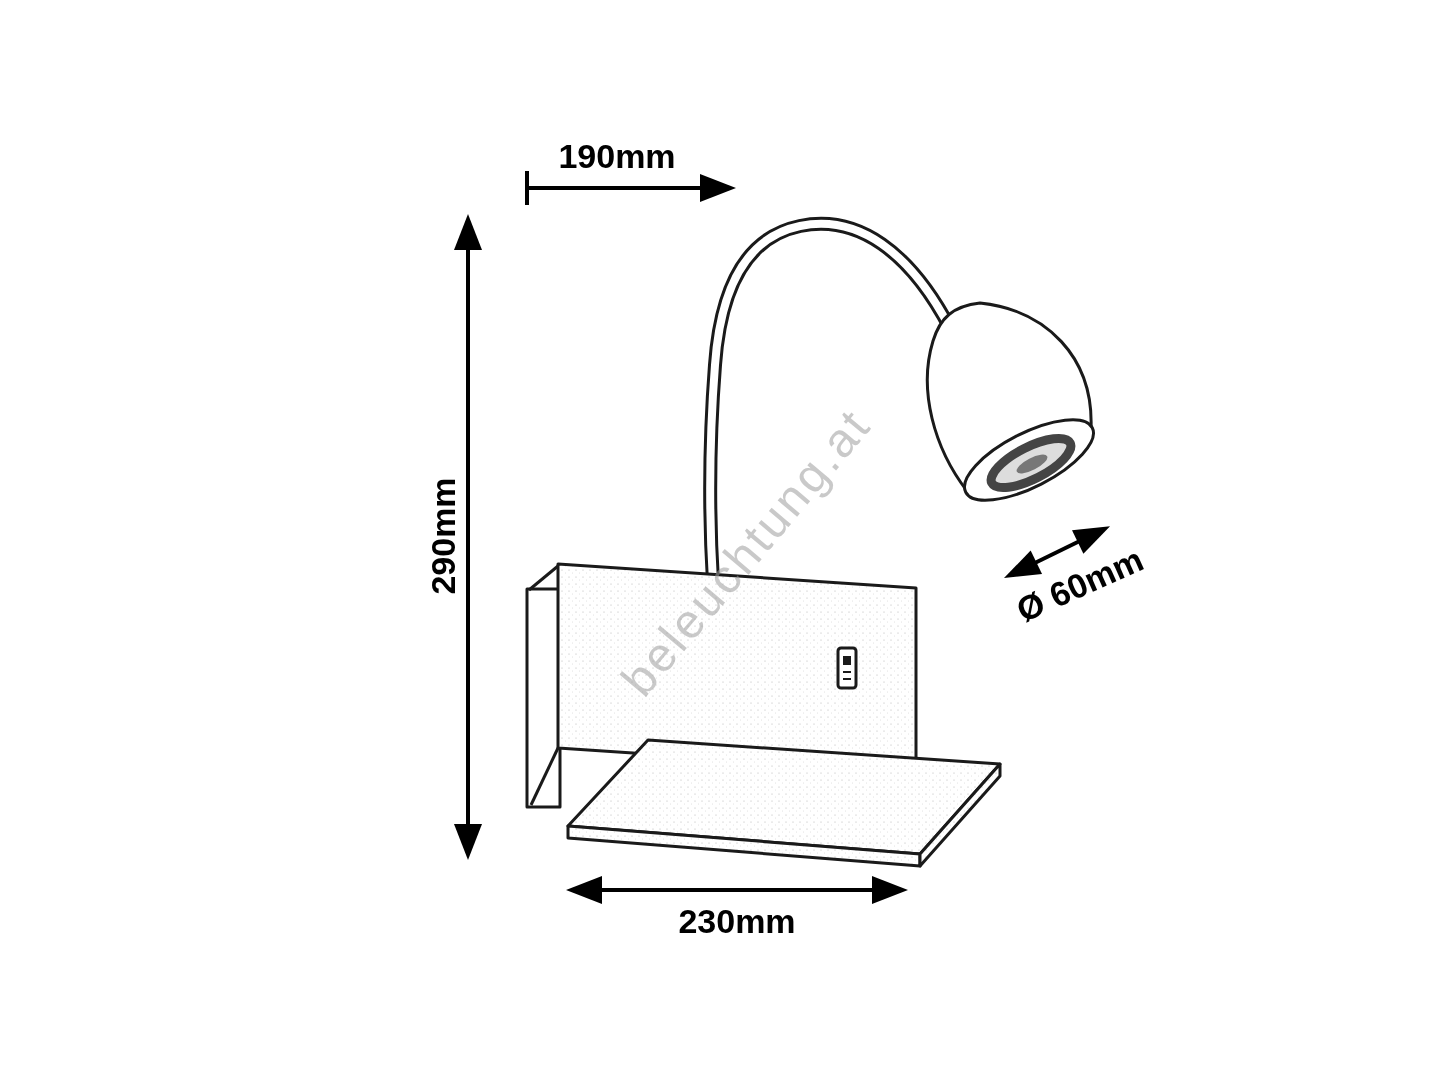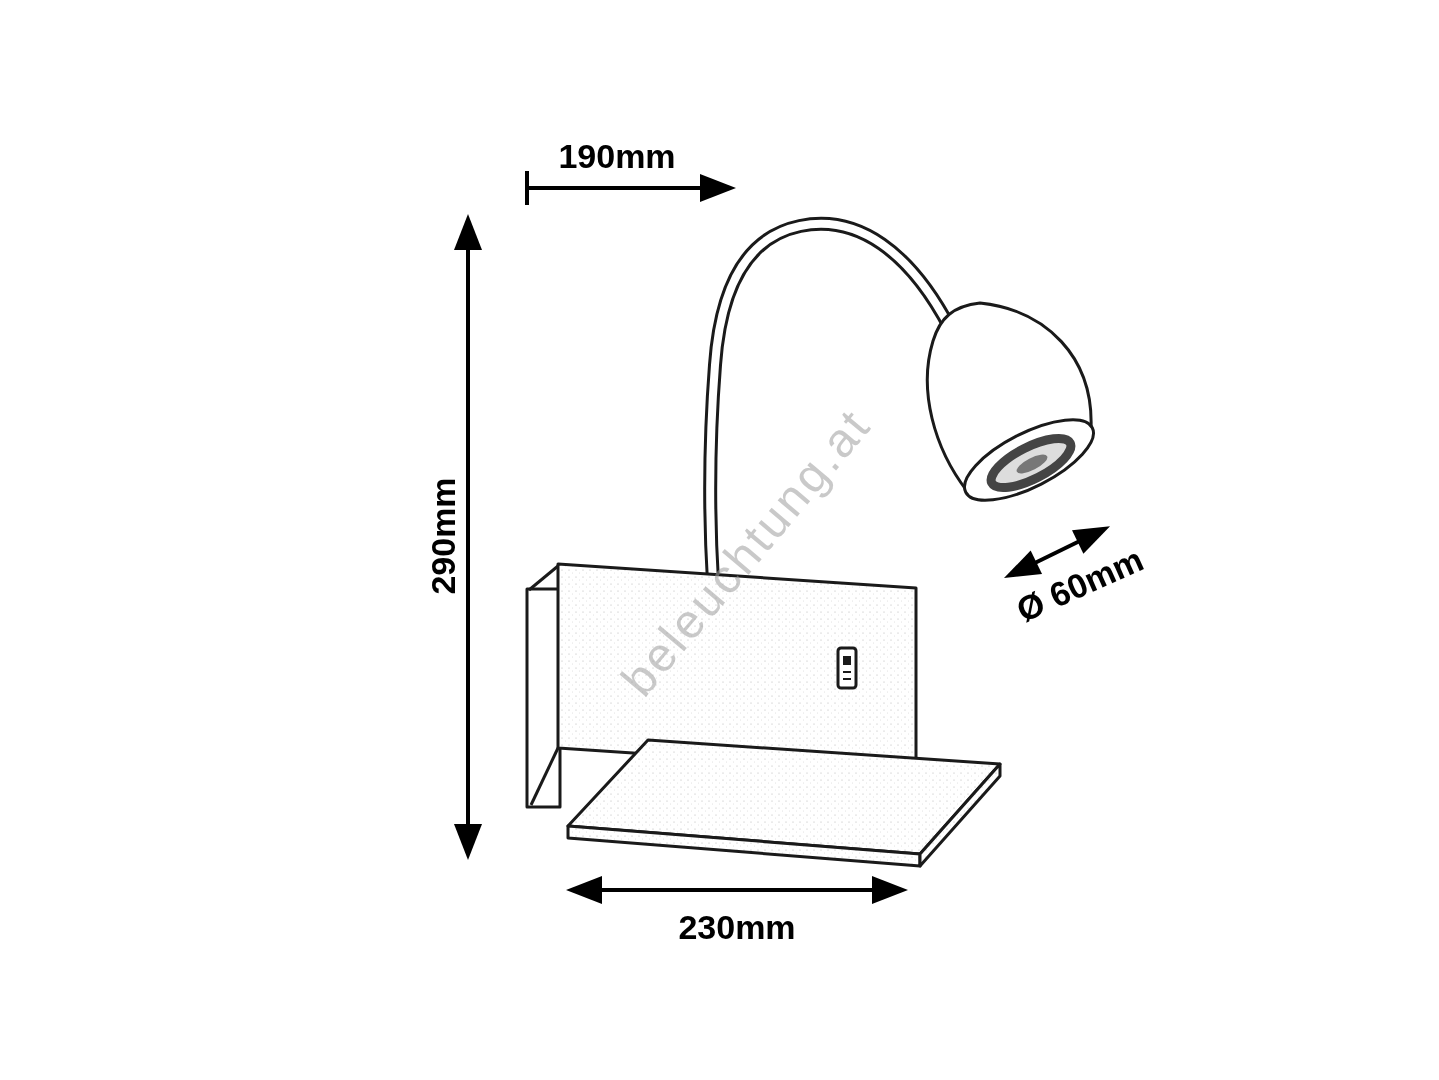--- a/index.html
+++ b/index.html
@@ -2,21 +2,21 @@
 <html><head>
 <meta charset="utf-8">
 <style>
   html,body{margin:0;padding:0;background:#fff;}
   #stage{position:relative;width:1188px;height:1080px;background:#fff;overflow:hidden;
          font-family:"Liberation Sans",sans-serif;}
   #stage svg{position:absolute;left:0;top:0;}
   .dim-label{position:absolute;font-weight:700;font-size:34px;color:#000;white-space:nowrap;}
   #lbl-top{left:617px;top:156px;transform:translate(-50%,-50%);}
   #lbl-left{left:443px;top:536px;transform:translate(-50%,-50%) rotate(-90deg);}
-  #lbl-bottom{left:737px;top:921px;transform:translate(-50%,-50%);margin-top:6px;}
+  #lbl-bottom{left:737px;top:921px;transform:translate(-50%,-50%);}
   #lbl-dia{left:1080px;top:585px;transform:translate(-50%,-50%) rotate(-24deg);}
   #watermark{position:absolute;left:746px;top:552px;transform:translate(-50%,-50%) rotate(-50deg);
              font-size:48px;letter-spacing:3px;color:#9e9e9e;opacity:.55;white-space:nowrap;}
 </style>
 </head>
 <body>
 
 <div id="stage">
 
   <svg width="1439" height="1080" viewBox="0 0 1439 1080">

